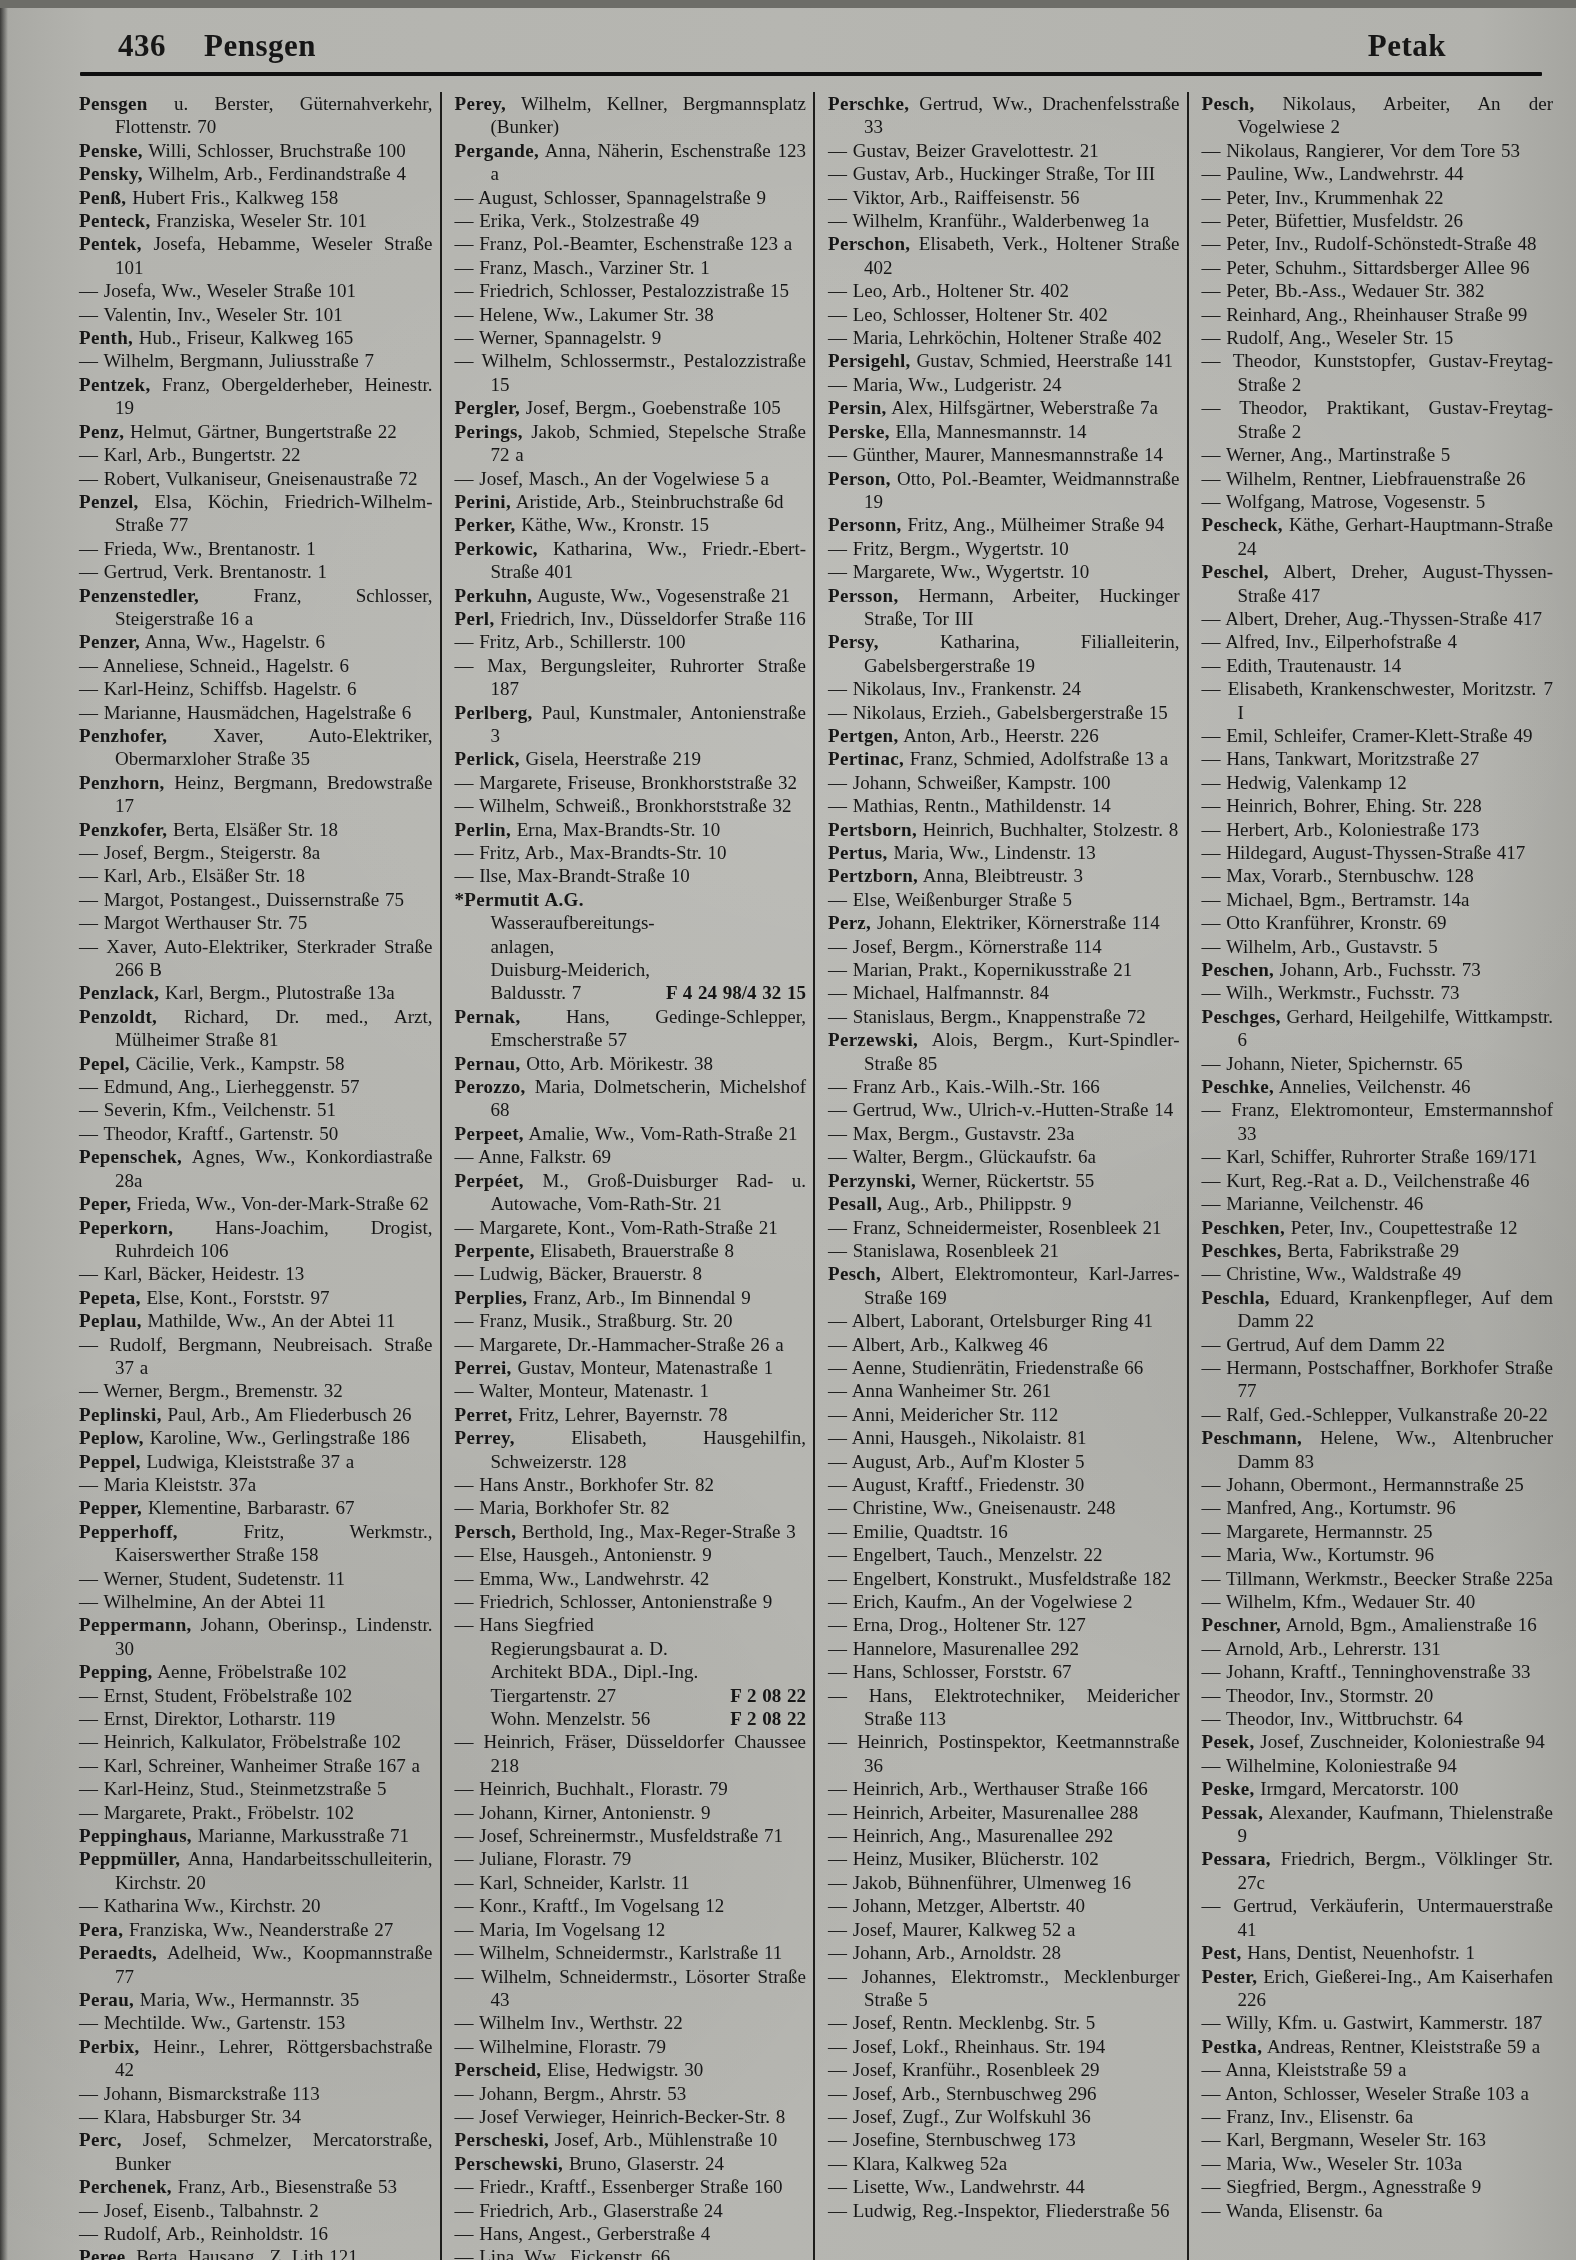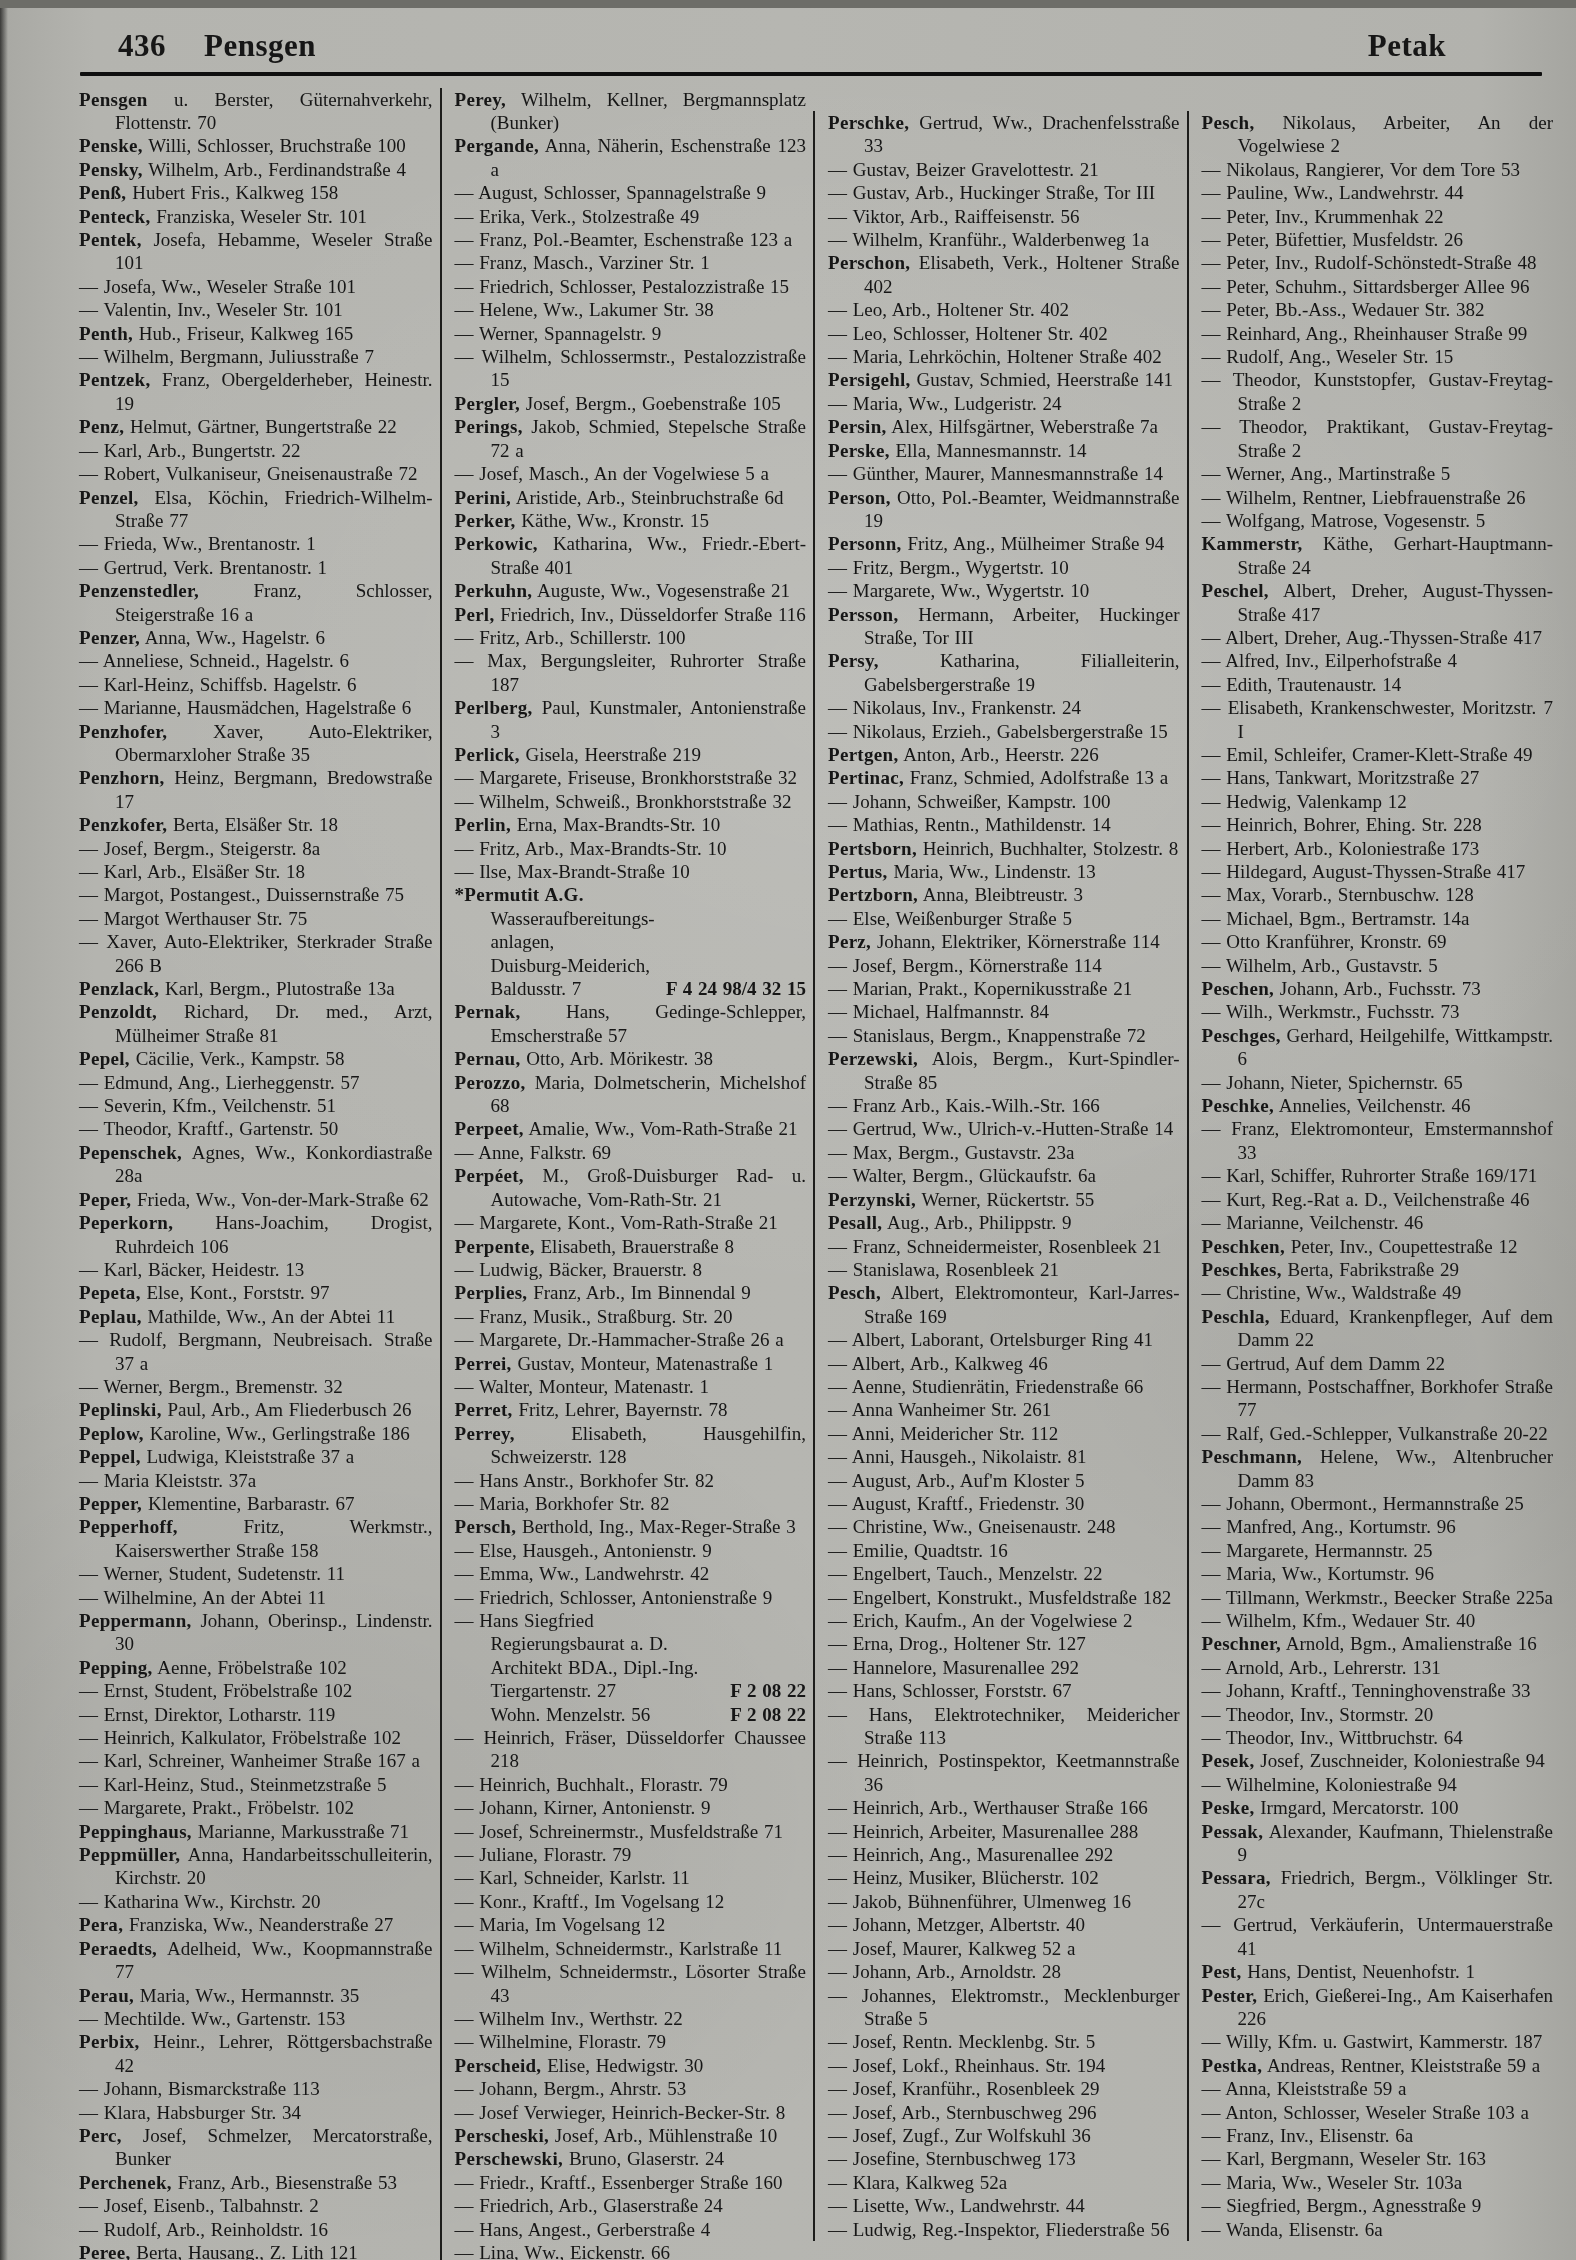--- a/index.html
+++ b/index.html
@@ -20,21 +20,20 @@
   .header{
     position:absolute;top:20px;left:118px;right:130px;
     display:flex;justify-content:space-between;align-items:baseline;
     font-weight:bold;font-size:31px;letter-spacing:0.5px;
   }
   .header .left{display:flex;gap:38px;}
   .rule{position:absolute;top:64px;left:80px;right:34px;height:4px;background:#0f0f0f;border-radius:1px;}
   .cols{
     position:absolute;top:84px;left:66px;right:16px;bottom:8px;
     display:flex;
-    align-items:center;
   }
   .col{width:25%;box-sizing:border-box;padding:0 7px 0 13px;overflow:hidden;}
   .col + .col{border-left:2px solid #1d1d1b;}
   p.e{
     margin:0;padding-left:36px;text-indent:-36px;
     font-size:19px;line-height:23.4px;text-align:justify;
     word-spacing:1px;
   }
   p.e b{font-weight:bold;letter-spacing:0.3px;}
   .ln{display:block;text-indent:0;text-align:left;}
@@ -297,21 +296,21 @@
         <p class="e">— Peter, Inv., Rudolf-Schönstedt-Straße 48</p>
         <p class="e">— Peter, Schuhm., Sittardsberger Allee 96</p>
         <p class="e">— Peter, Bb.-Ass., Wedauer Str. 382</p>
         <p class="e">— Reinhard, Ang., Rheinhauser Straße 99</p>
         <p class="e">— Rudolf, Ang., Weseler Str. 15</p>
         <p class="e">— Theodor, Kunststopfer, Gustav-Freytag-Straße 2</p>
         <p class="e">— Theodor, Praktikant, Gustav-Freytag-Straße 2</p>
         <p class="e">— Werner, Ang., Martinstraße 5</p>
         <p class="e">— Wilhelm, Rentner, Liebfrauenstraße 26</p>
         <p class="e">— Wolfgang, Matrose, Vogesenstr. 5</p>
-        <p class="e"><b>Kammerstr,</b> Käthe, Gerhart-Hauptmann-Straße 24</p>
+        <p class="e"><b>Pescheck,</b> Käthe, Gerhart-Hauptmann-Straße 24</p>
         <p class="e"><b>Peschel,</b> Albert, Dreher, August-Thyssen-Straße 417</p>
         <p class="e">— Albert, Dreher, Aug.-Thyssen-Straße 417</p>
         <p class="e">— Alfred, Inv., Eilperhofstraße 4</p>
         <p class="e">— Edith, Trautenaustr. 14</p>
         <p class="e">— Elisabeth, Krankenschwester, Moritzstr. 7 I</p>
         <p class="e">— Emil, Schleifer, Cramer-Klett-Straße 49</p>
         <p class="e">— Hans, Tankwart, Moritzstraße 27</p>
         <p class="e">— Hedwig, Valenkamp 12</p>
         <p class="e">— Heinrich, Bohrer, Ehing. Str. 228</p>
         <p class="e">— Herbert, Arb., Koloniestraße 173</p>

